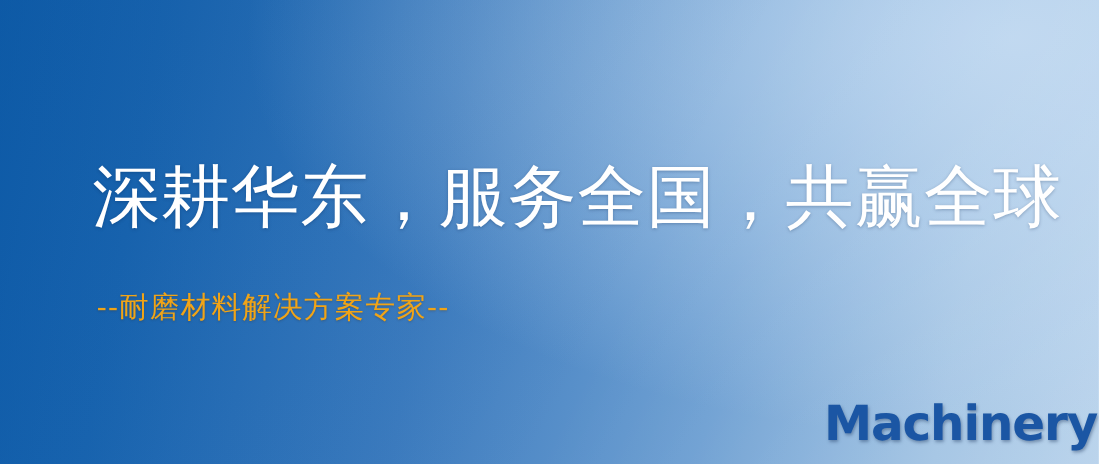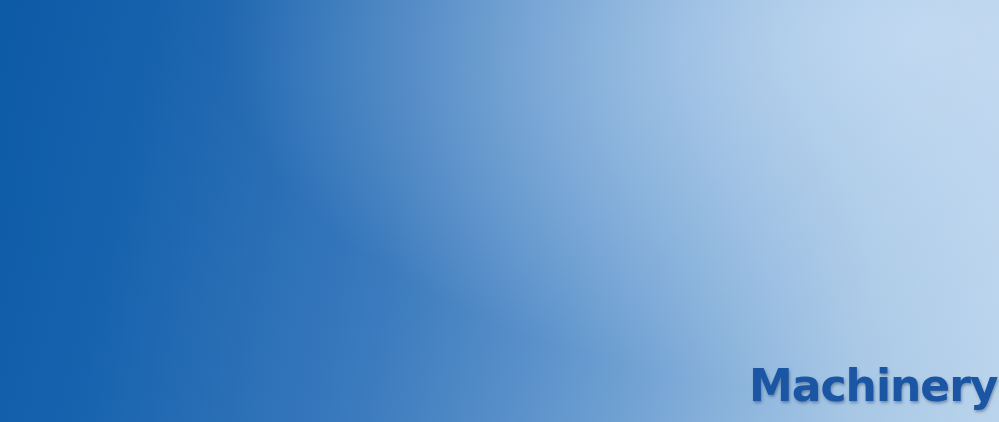--- a/index.html
+++ b/index.html
@@ -132,21 +132,23 @@
     letter-spacing: 0;
   }
 </style>
 </head>
 <body>
 
 <div id="banner">
 
   <div id="sheen"></div>
 
+  <div id="headline">深耕华东，服务全国，共赢全球</div>
 
+  <div id="subtitle">--耐磨材料解决方案专家--</div>
 
   <div id="logo">
 
 
     <div id="logo-machinery"><span>Machinery</span><span id="logo-reg">®</span></div>
 
   </div>
 
 </div>
 

